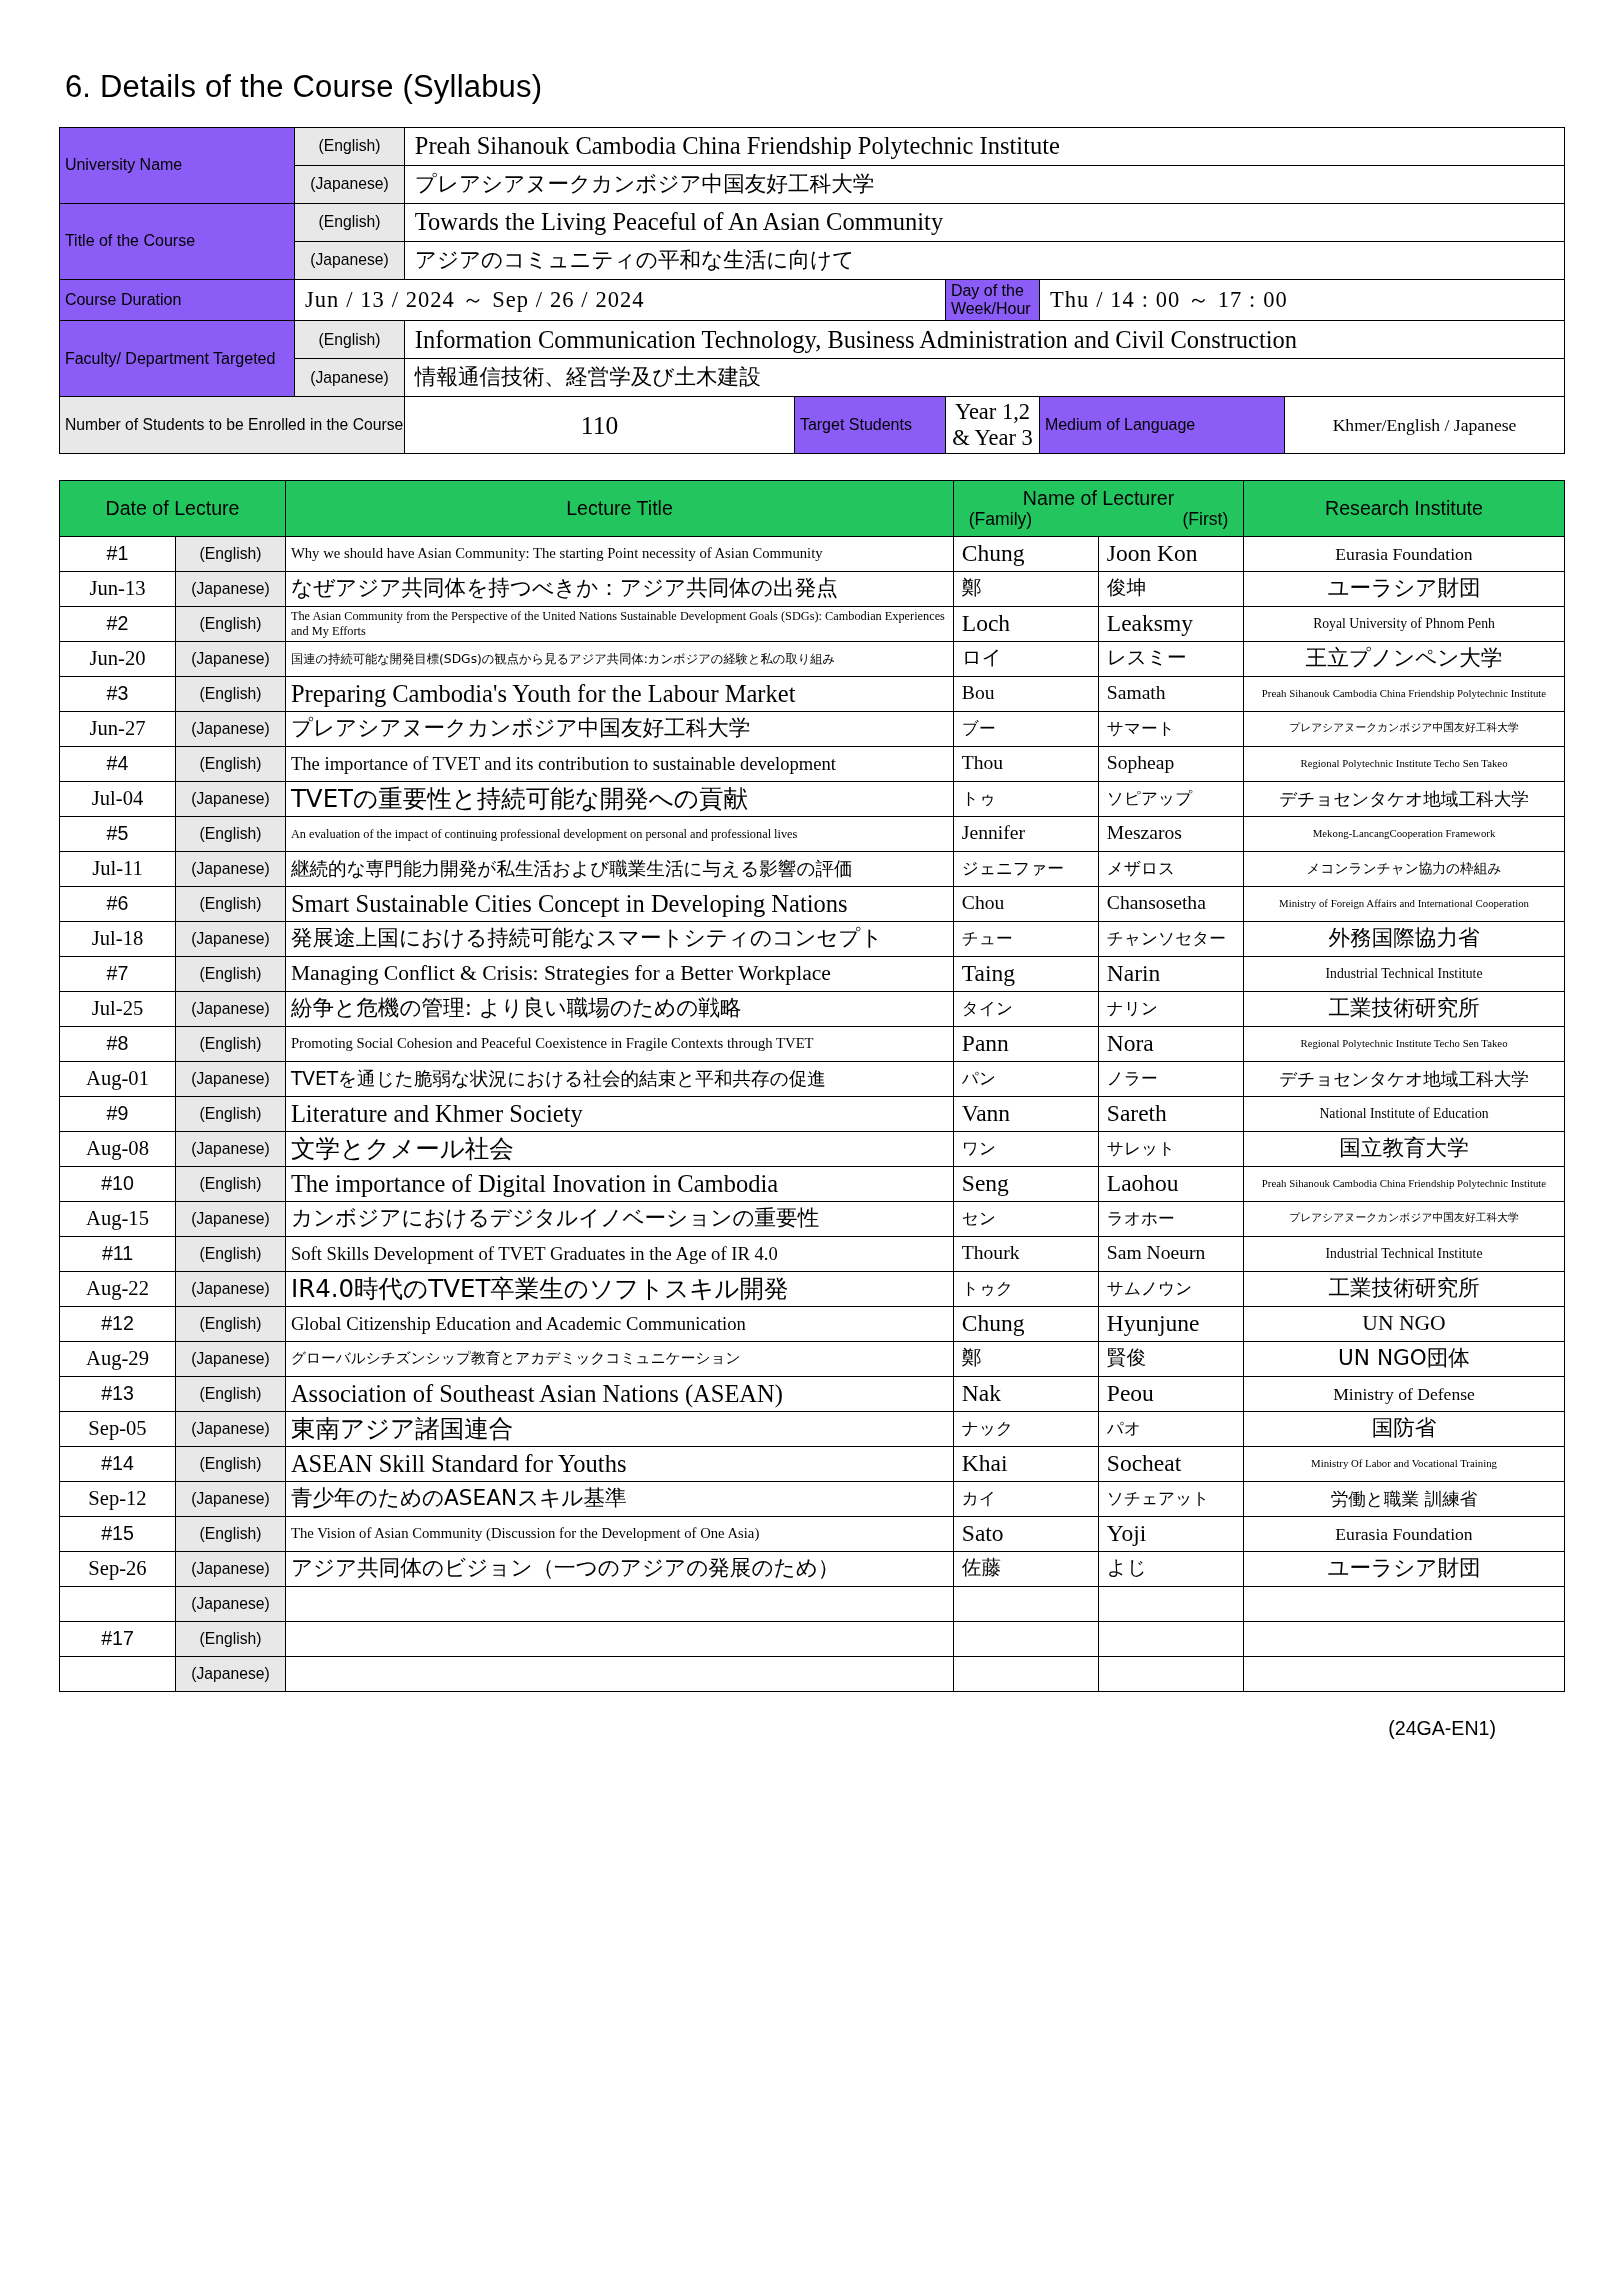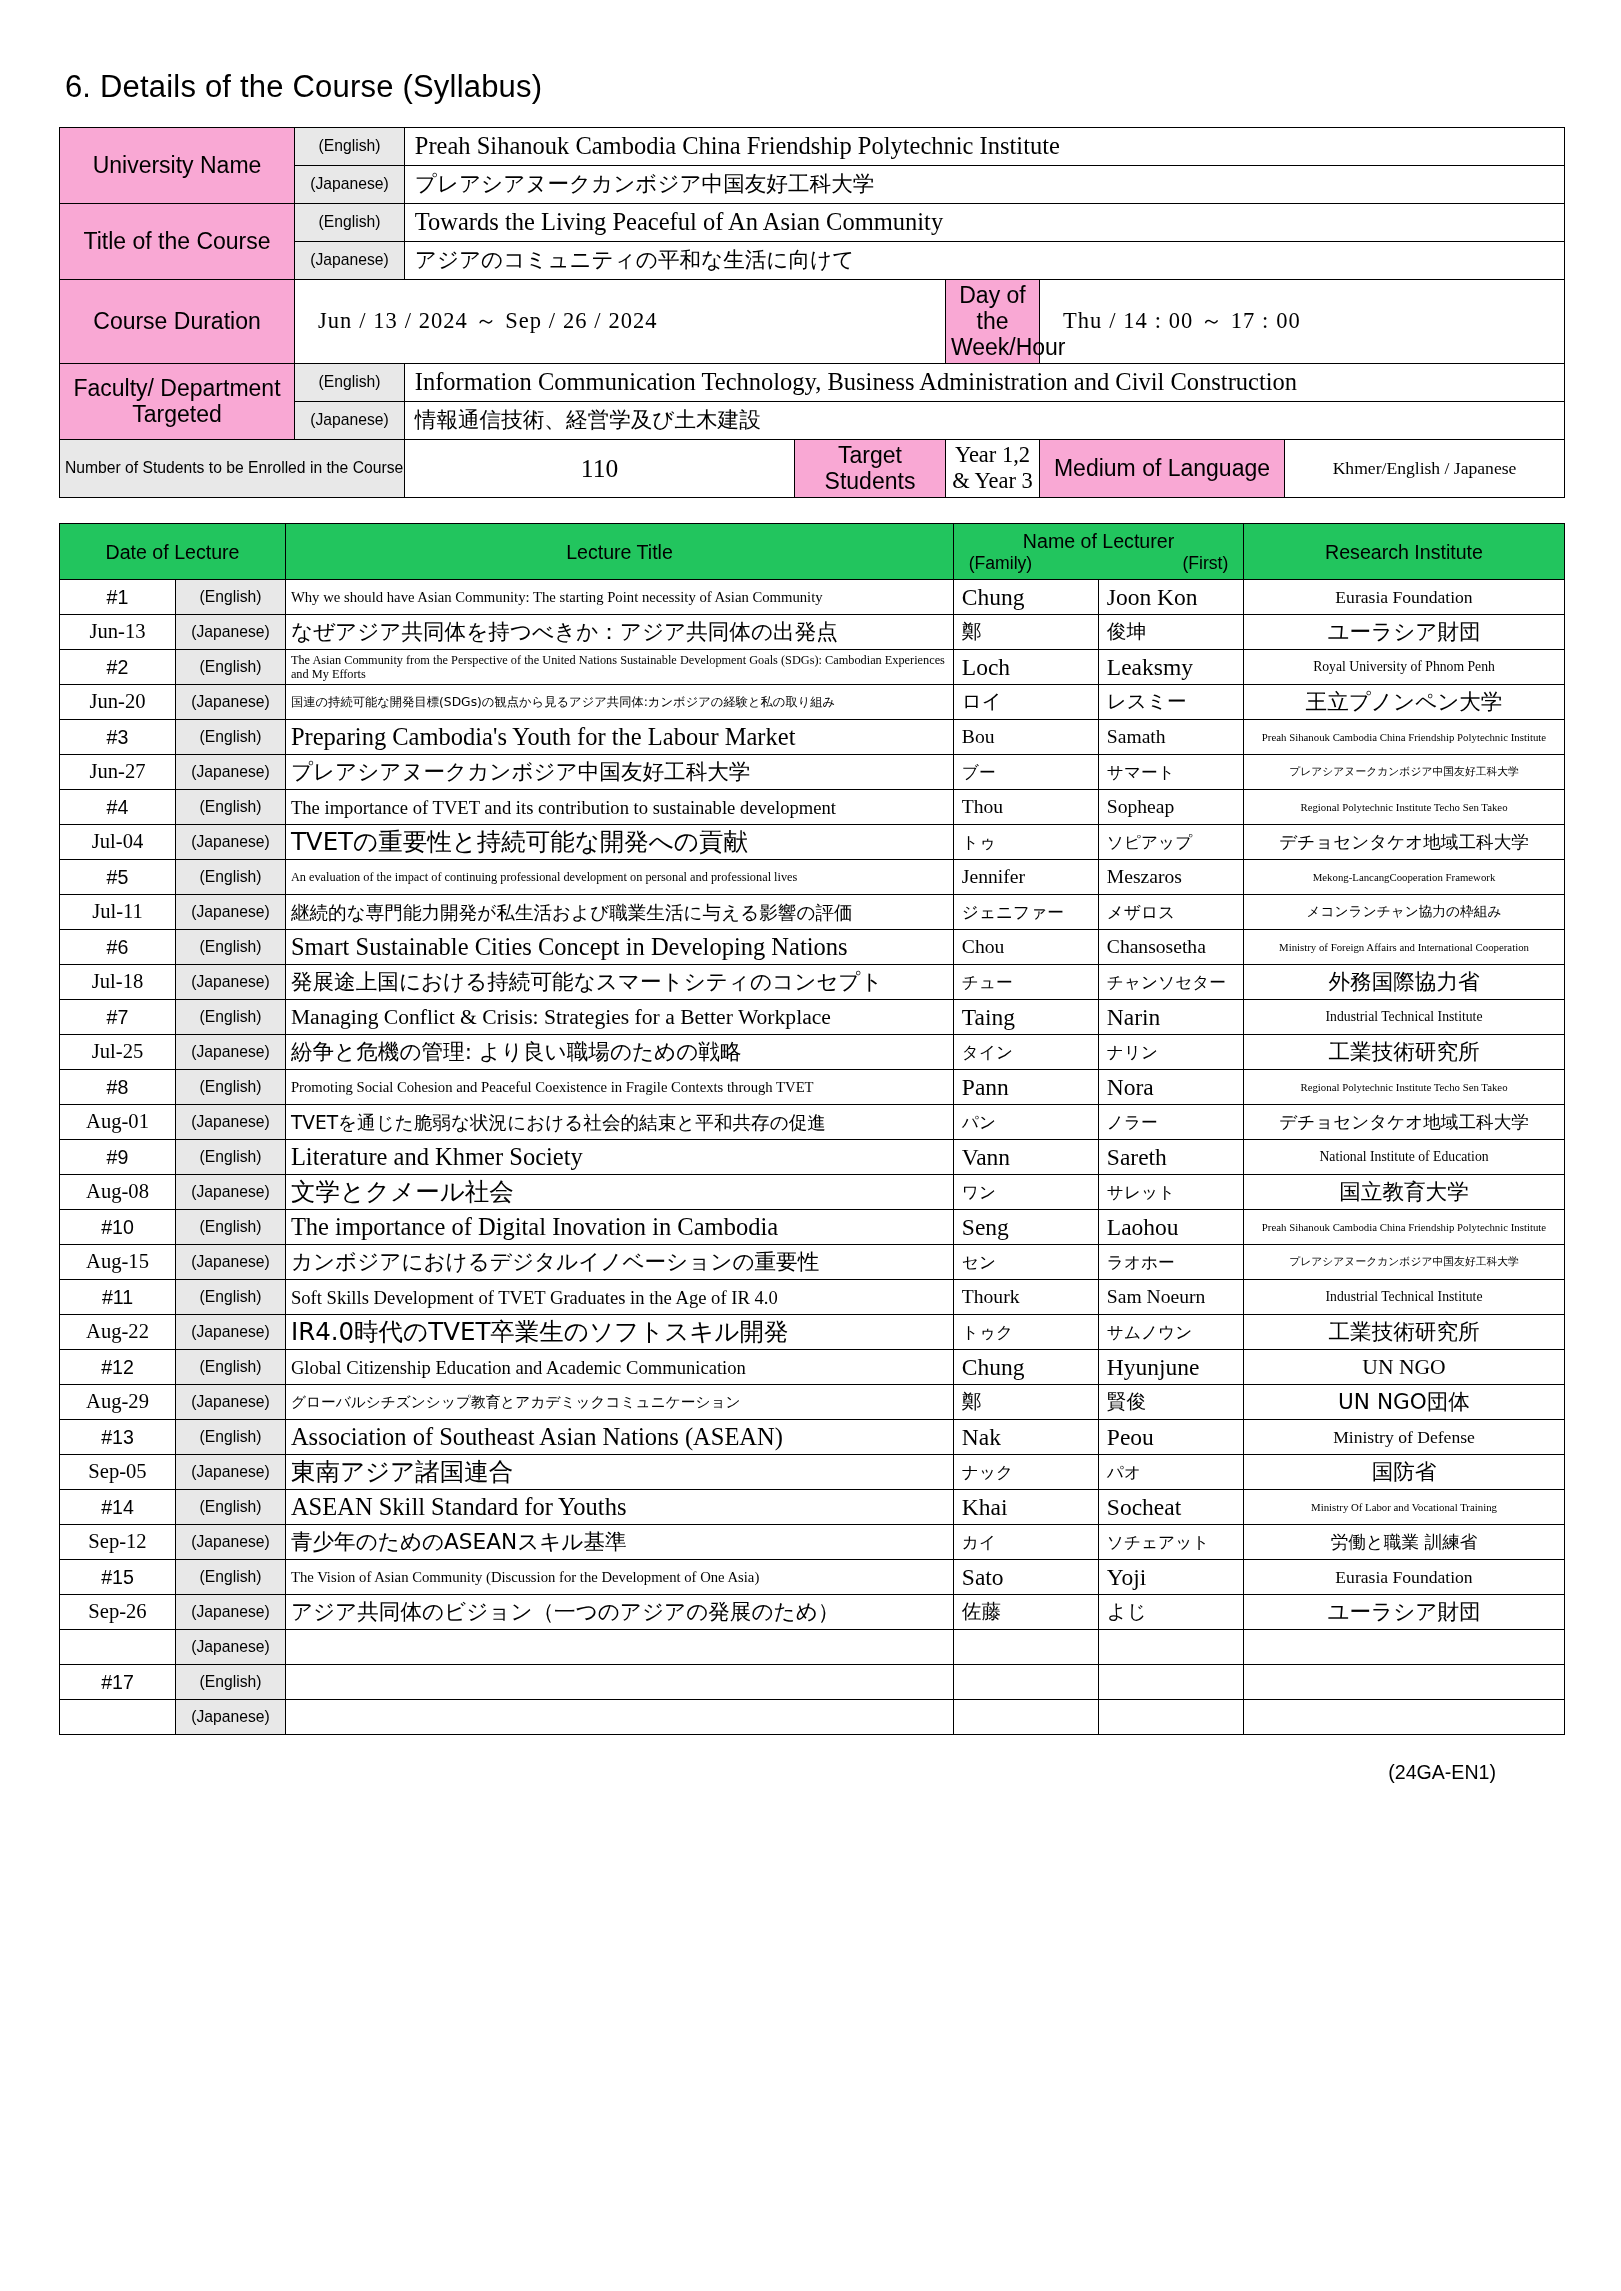--- a/index.html
+++ b/index.html
@@ -39,24 +39,23 @@
   }
   
   .hdr {
     width: 1506px;
     margin: 0 auto 25.5px auto;
   }
   .hdr td {
     height: 33px;
   }
   .lbl {
-    background: #f9a8d4;
+    background: #8b5cf6;
     font-family: "Liberation Sans", sans-serif;
-    text-align: center;
-    font-size: 23px;
+    font-size: 16px;
   }
   .lbl-sm {
     background: #e8e8e8;
     font-family: "Liberation Sans", sans-serif;
     text-align: center;
     font-size: 15.7px;
     white-space: nowrap;
   }
   .val-en {
     font-family: "Liberation Serif", serif;
@@ -68,21 +67,21 @@
     font-size: 21.6px;
     padding-left: 9.8px;
   }
   .val-c {
     text-align: center;
     font-size: 22.5px;
     border-radius: 22px;
   }
   .dur-cell {
     font-size: 22.5px;
-    padding-left: 23px;
+    padding-left: 10px;
     letter-spacing: 1px;
   }
   .dur-cell .sep { padding: 0 6.9px; }
   
   .lect {
     width: 1506px;
     margin: 0 auto;
   }
   .lect td {
     height: 30px;

